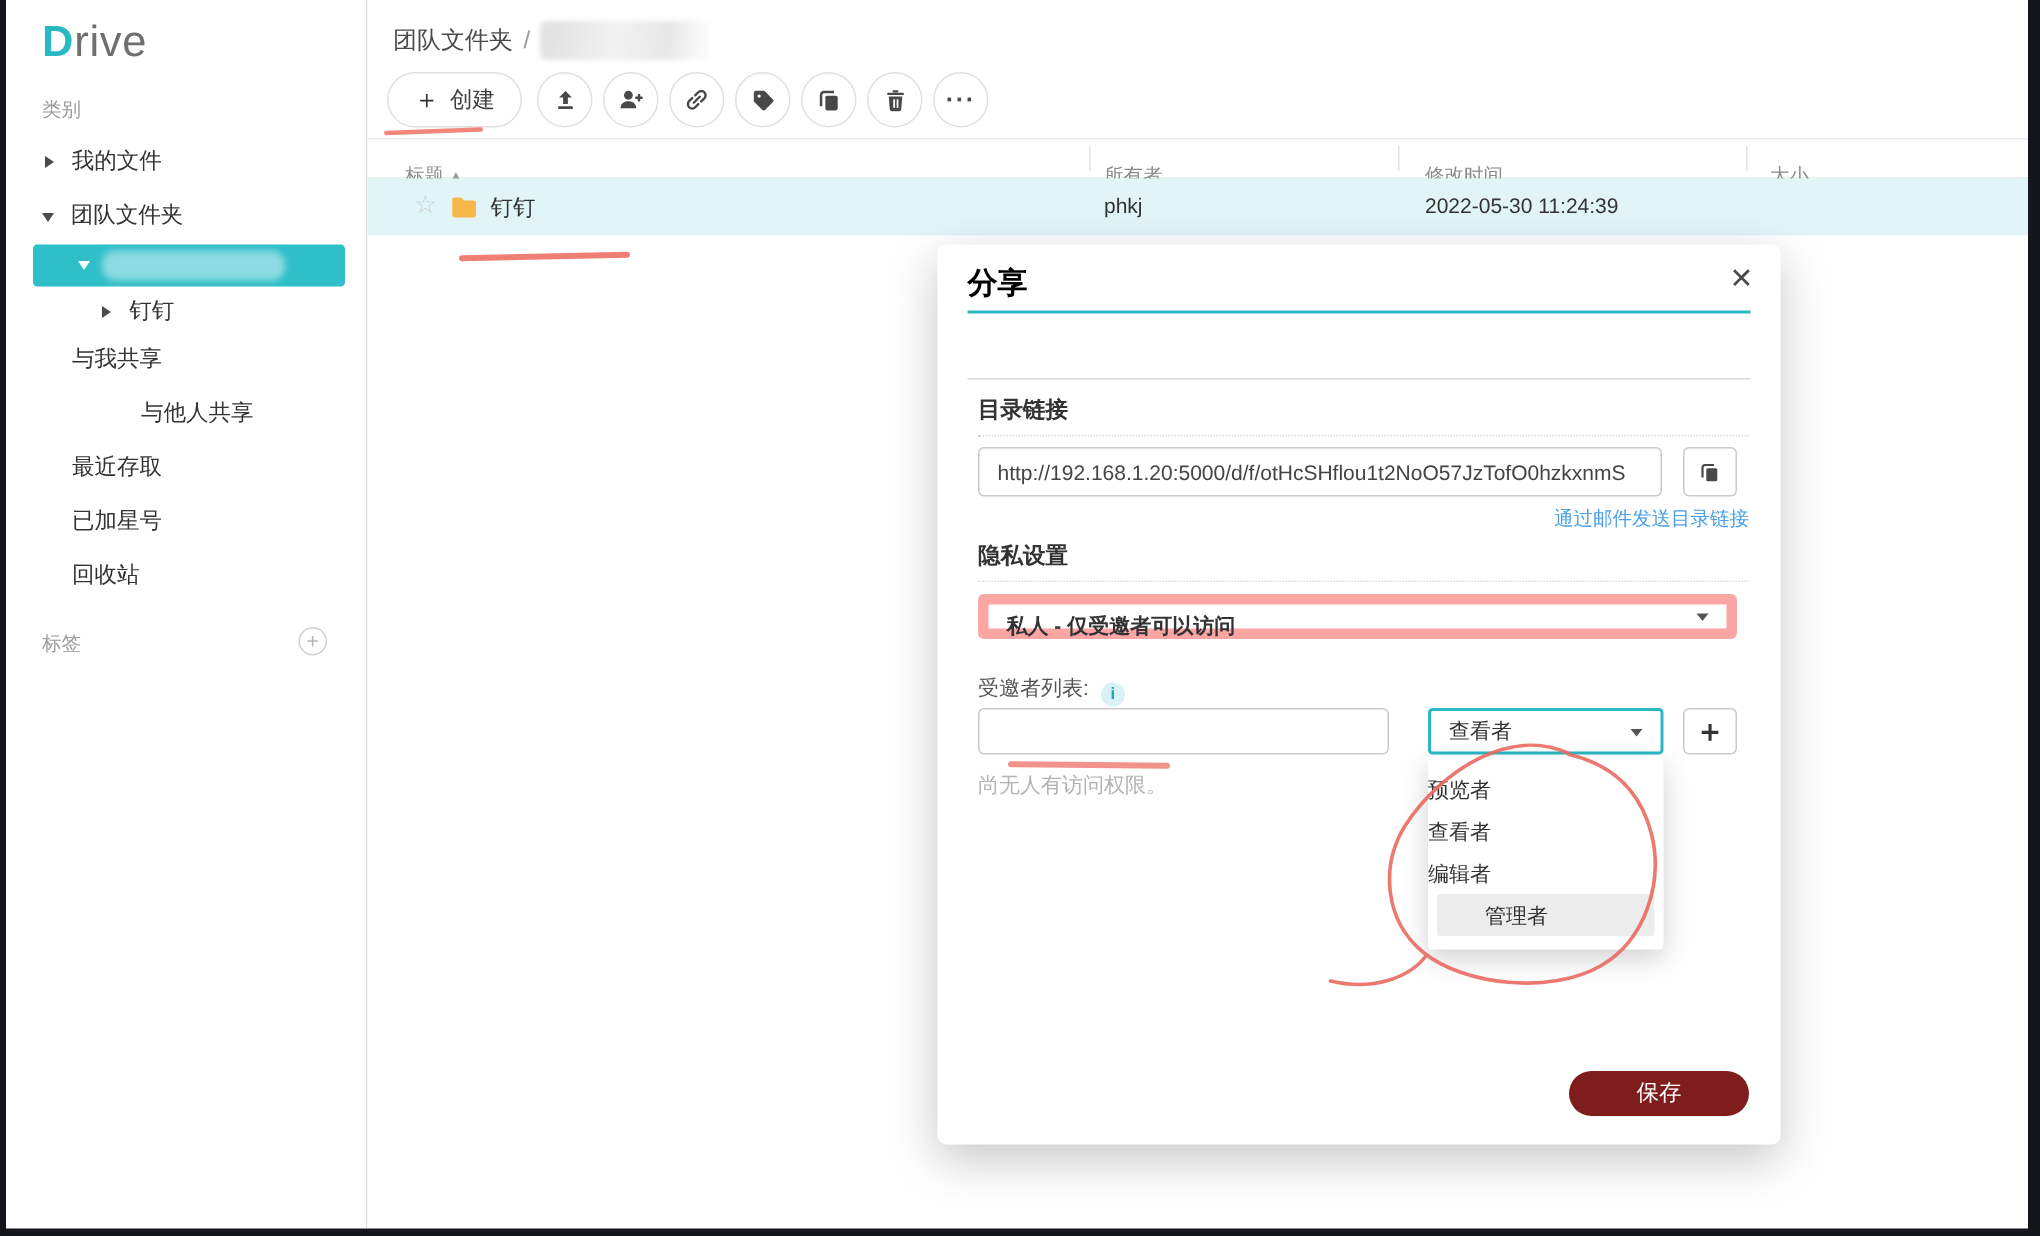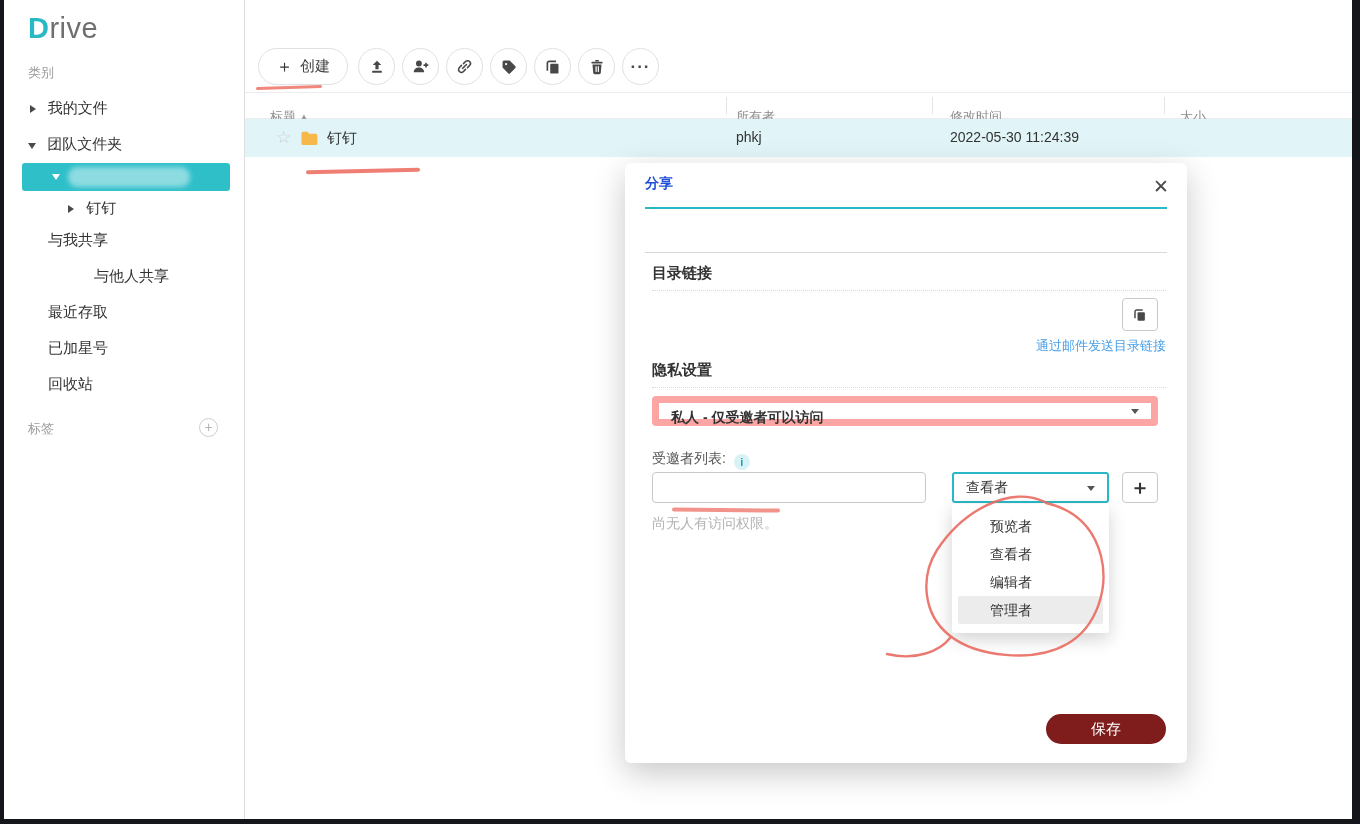--- a/index.html
+++ b/index.html
@@ -63,21 +63,21 @@
   
   .pen { position:absolute; background:#ef7f74; border-radius:4px; z-index:30; }
   .pen-create { left:256px; top:86px; width:66px; height:3px; transform:rotate(-2deg); background:#f0867c;}
   .pen-row { left:306px; top:169px; width:114px; height:3.5px; transform:rotate(-1.2deg); }
   .pen-input { left:672px; top:508px; width:108px; height:3.5px; transform:rotate(.6deg); background:#f2938b; z-index:30;}
   #pen-circle { position:absolute; left:860px; top:470px; z-index:32; pointer-events:none; }
 
   
   #dialog { position:absolute; left:625px; top:163px; width:562px; height:600px;
     background:#fff; border-radius:6px; box-shadow:0 10px 32px rgba(0,0,0,.22); z-index:10; }
-  .dlg-title { position:absolute; left:20px; top:12px; font-size:14px; font-weight:700; color:#1d4ed8; }
+  .dlg-title { position:absolute; left:20px; top:12px; font-size:20px; font-weight:700; color:#000000; }
   .dlg-close { position:absolute; right:18px; top:12px; font-size:19px; color:#4a4a4a; cursor:pointer; }
   .dlg-accent { position:absolute; left:20px; right:20px; top:44px; height:2px; background:#29b9c5; }
   .tabs { position:absolute; left:26px; top:60px; display:flex; z-index:2; }
   .tab { height:30px; line-height:28px; padding:0 17px; font-size:14px;
     border:1px solid #d8d8d8; color:#555; background:#f4f4f4; margin-right:2px; }
   .tab.active { background:#fff; color:#222; font-weight:700; border-bottom:1px solid #fff; }
   .tabs-line { position:absolute; left:20px; right:20px; top:89px; height:1px; background:#d8d8d8; z-index:1; }
   .sec-h { position:absolute; left:27px; font-size:15px; font-weight:700; color:#333; }
   .dotted { position:absolute; left:27px; right:21px; border-top:1px dotted #d9d9d9; }
   .txt-input { position:absolute; border:1px solid #c9c9c9; border-radius:4px;
@@ -90,21 +90,21 @@
     font-size:14px; color:#333; padding:0 12px; }
   .selcaret { position:absolute; right:12px; top:50%; margin-top:-2px; width:0; height:0;
     border-top:5px solid #555; border-left:4px solid transparent; border-right:4px solid transparent; }
   .inv-label { position:absolute; left:27px; top:287px; font-size:14px; color:#555; }
   .info-ic { display:inline-block; width:16px; height:16px; margin-left:8px; vertical-align:-3px;
     background:#d9f2f5; color:#1ba4b3; border-radius:50%; font-size:11px; font-weight:700;
     text-align:center; line-height:16px; font-style:normal; }
   .hint { position:absolute; left:27px; top:352px; font-size:14px; color:#b3b3b3; }
   .menu { position:absolute; left:327px; top:341px; width:157px; height:129px; background:#fff;
     border-radius:3px; box-shadow:0 6px 18px rgba(0,0,0,.18); z-index:6; padding-top:8px; }
-  .menu-item { height:28px; line-height:28px; padding-left:38px; font-size:14px; color:#333; cursor:pointer; }
+  .menu-item { height:28px; line-height:28px; font-size:14px; color:#333; cursor:pointer; }
   .menu-item.hl { background:#ececec; margin:0 6px; padding-left:32px; border-radius:2px; }
   .save-btn { position:absolute; left:421px; top:551px; width:120px; height:30px;
     background:#7f1d1d; border:none; border-radius:15px; color:#fff; font-size:15px;
     text-align:center; line-height:30px; cursor:pointer;
     font-family:"Liberation Sans","DejaVu Sans",sans-serif; }
 </style>
 </head>
 <body>
 
 <div id="screen">
@@ -138,20 +138,23 @@
     <div class="tree-row" style="left:56px; top:262px;margin-left:34px;"><span>与他人共享</span></div>
     <div class="tree-row" style="left:44px; top:298px;"><span>最近存取</span></div>
     <div class="tree-row" style="left:44px; top:334px;"><span>已加星号</span></div>
     <div class="tree-row" style="left:44px; top:370px;"><span>回收站</span></div>
 
     <div class="side-label" style="top:420px;">标签</div>
     <div class="tag-plus"><span>+</span></div>
   </div>
 
   <div id="main">
+    <div class="breadcrumb">
+      <span>团队文件夹</span><span class="bc-sep">/</span><span class="bc-blob"></span>
+    </div>
 
     <button class="tool-btn create-btn">
       <span class="pl">＋</span>
       <span>创建</span>
     </button>
     <button class="tool-btn tool-circle" style="left:113px;">
       <svg class="icon-svg" width="18" height="18" viewBox="0 0 24 24">
           <path d="M12 3.5 6.3 9.3h3.6V15h4.2V9.3h3.6z" fill="#484848"></path>
           <rect x="5.5" y="17" width="13" height="2.6" rx="0.6" fill="#484848"></rect>
         </svg>
@@ -230,20 +233,21 @@
   <div id="dialog">
     <div class="dlg-title">分享</div>
     <div class="dlg-close">✕</div>
     <div class="dlg-accent"></div>
 
     <div class="tabs-line"></div>
 
     <div class="sec-h" style="top:101px;">目录链接</div>
     <div class="dotted" style="top:127px;"></div>
 
+    <input class="txt-input" style="left: 27px; top: 135px; width: 456px; height: 33px;" readonly="" value="http://192.168.1.20:5000/d/f/otHcSHflou1t2NoO57JzTofO0hzkxnmS">
     <button class="sq-btn" style="left:497px; top:135px; height:33px;">
       <svg width="16" height="16" viewBox="0 0 24 24">
           <path d="M16 4.5H7A2.5 2.5 0 0 0 4.5 7v10" fill="none" stroke="#484848" stroke-width="2.2"></path>
           <rect x="8.3" y="7.8" width="11" height="13" rx="1.6" fill="#484848"></rect>
         </svg>
     </button>
     <div class="email-link">通过邮件发送目录链接</div>
 
     <div class="sec-h" style="top:198px;">隐私设置</div>
     <div class="dotted" style="top:224px;"></div>

